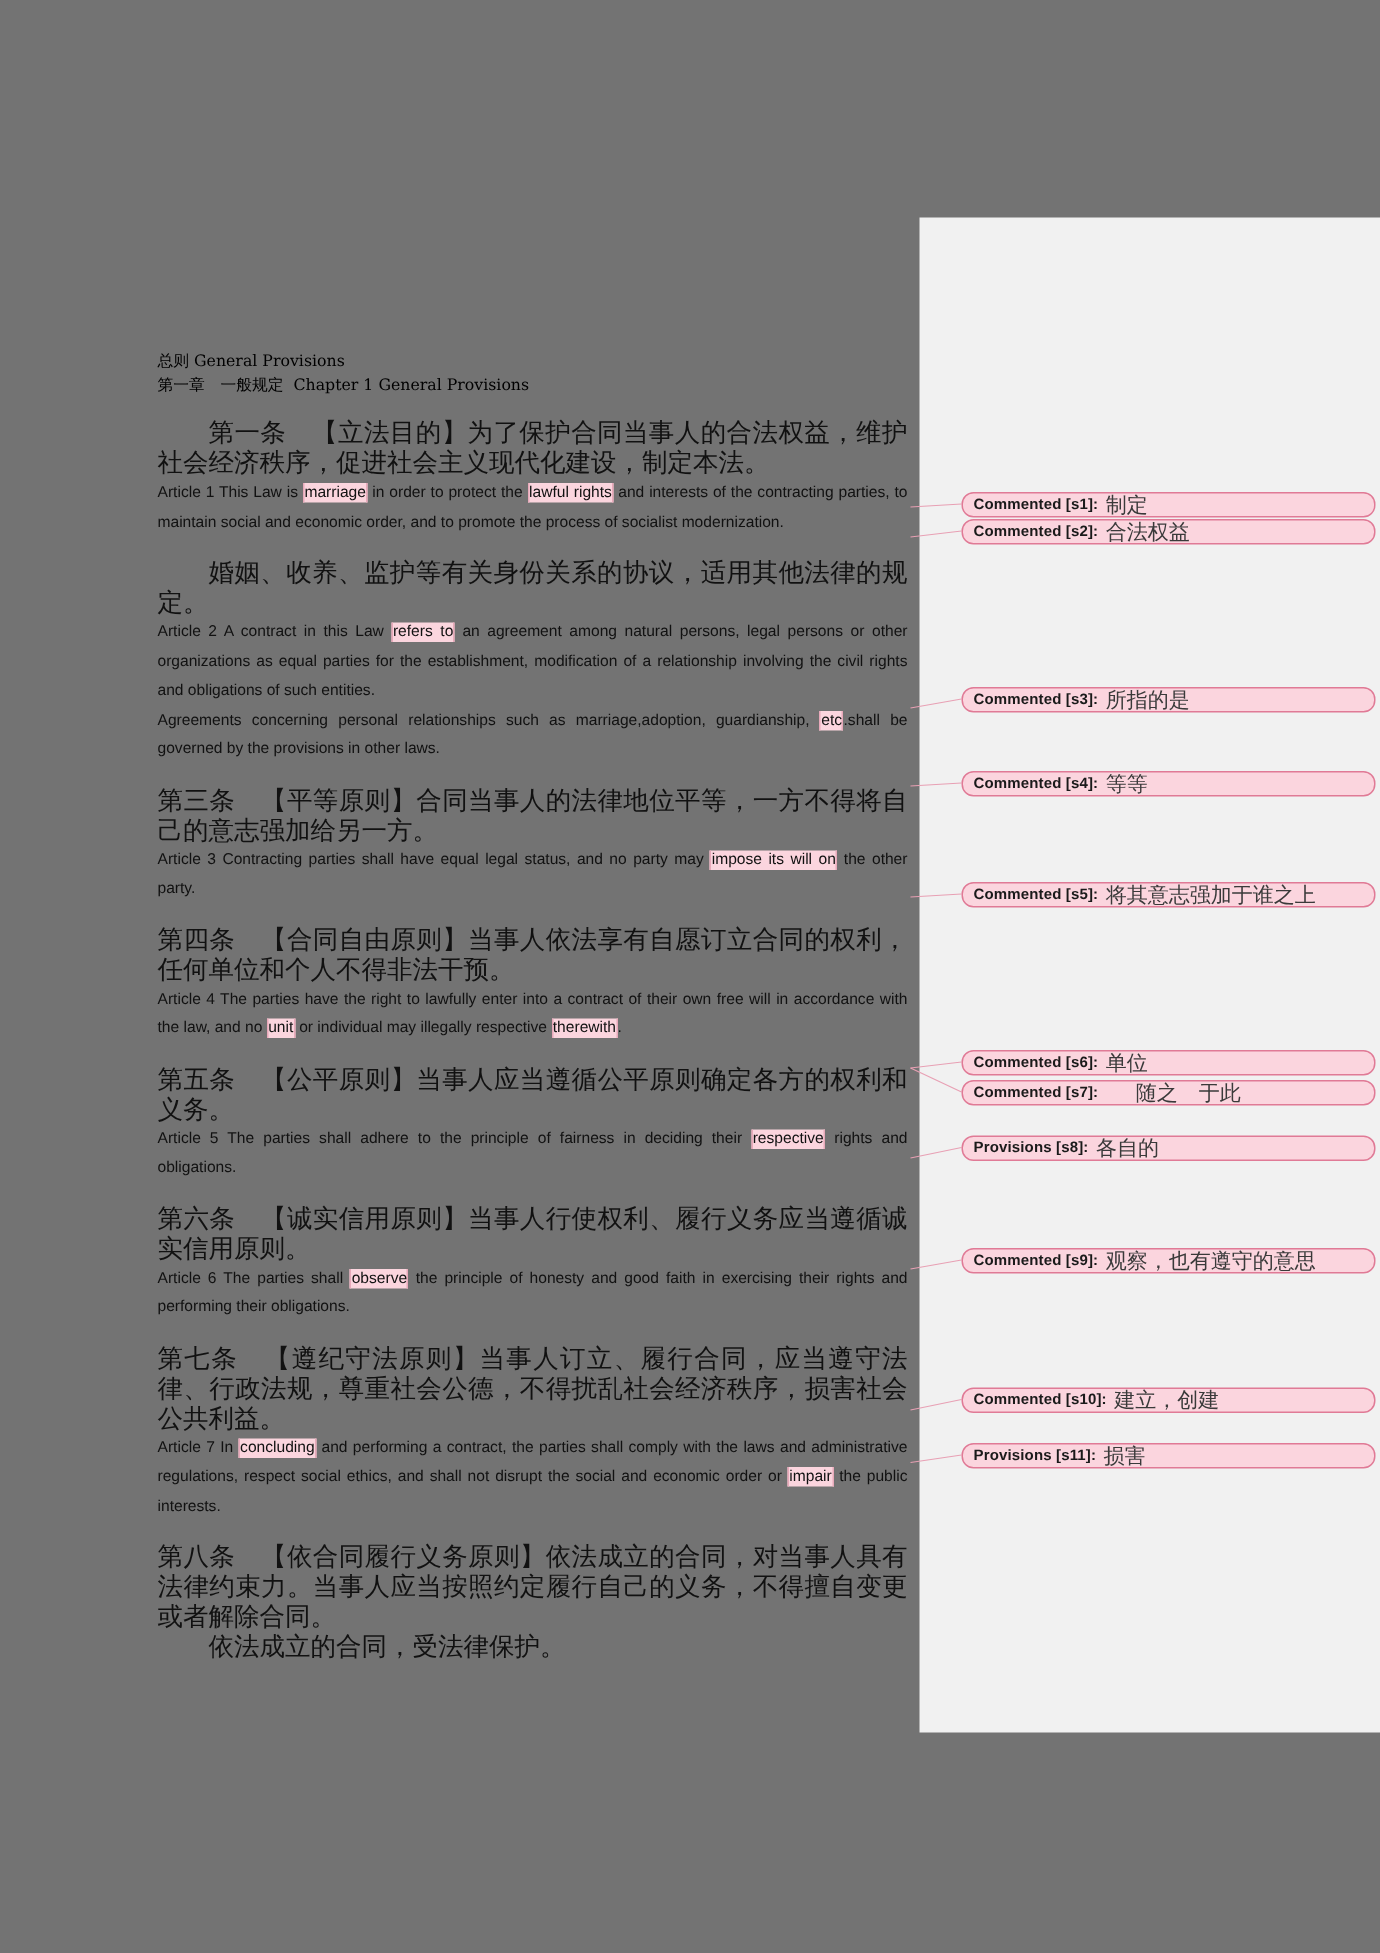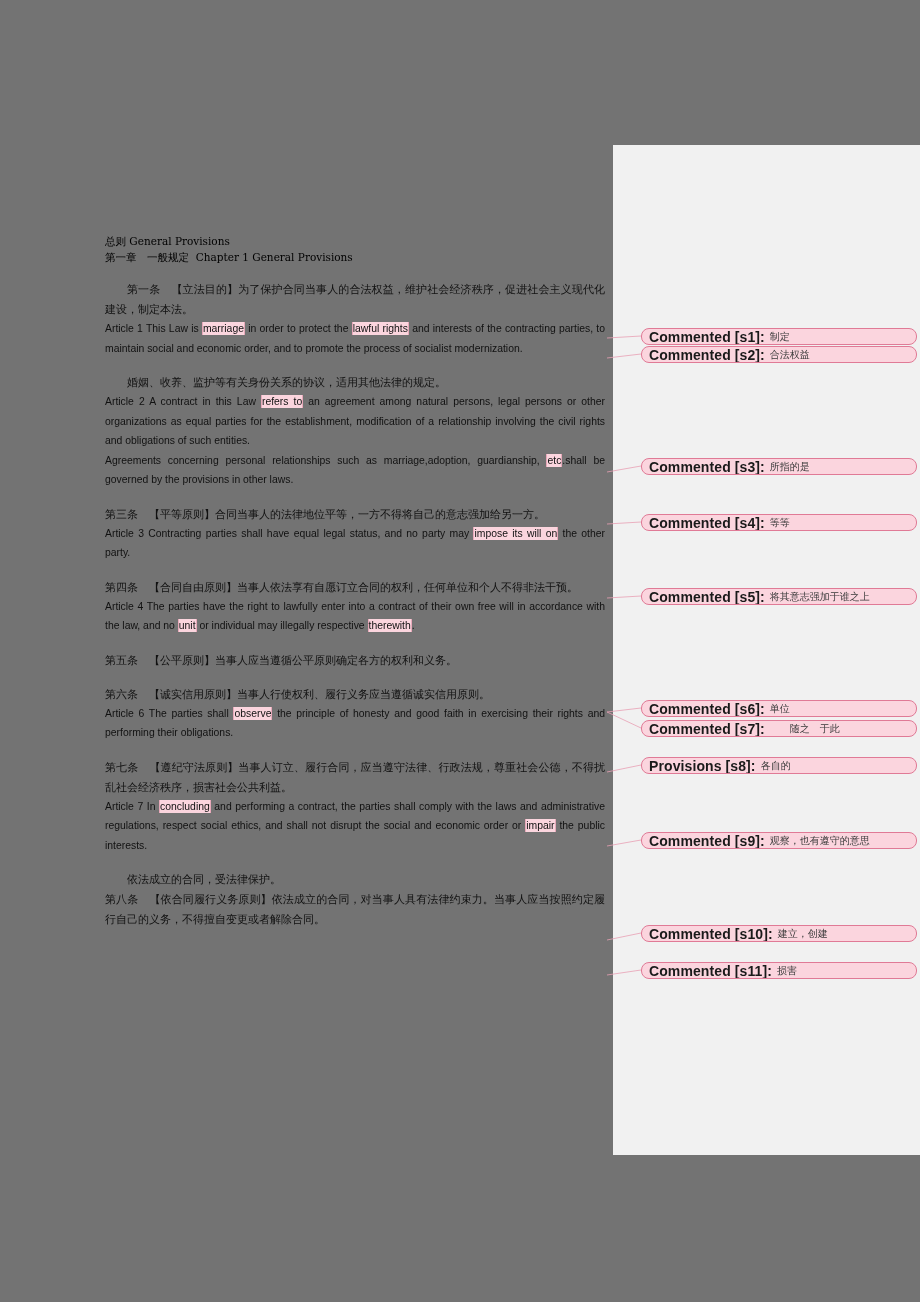--- a/index.html
+++ b/index.html
@@ -48,21 +48,21 @@
   }
   .cn {
     font-family: "DejaVu Serif", "Liberation Serif", serif;
   }
 
   .block { margin-top: 14px; }
 
   p.cnpara {
     margin: 0;
     font-family: Liberation Serif, serif;
-    font-size: 11px;
+    font-size: 17px;
     line-height: 20px;
     color: #111;
     text-align: justify;
     text-justify: inter-ideograph;
   }
   p.cnpara.ind { text-indent: 2em; }
 
   p.enpara {
     margin: 0;
     font-size: 10.4px;
@@ -89,28 +89,28 @@
     background: #fbd5de;
     border: 1px solid #e07a96;
     border-radius: 8px;
     padding: 0 7px;
     display: flex;
     align-items: center;
     white-space: nowrap;
     overflow: hidden;
   }
   .cbox .clabel {
-    font-size: 14px;
+    font-size: 10px;
     font-weight: bold;
     color: #1a1a1a;
     letter-spacing: 0.1px;
   }
   .cbox .ctext {
     font-family: Liberation Mono, monospace;
-    font-size: 10px;
+    font-size: 14px;
     color: #3a3a3a;
     margin-left: 5px;
   }
 
   
   #leaders {
     position: absolute;
     left: 0; top: 0;
     width: 920px; height: 1302px;
     pointer-events: none;
@@ -153,32 +153,33 @@
         <div class="block">
           <p class="cnpara">第三条　【平等原则】合同当事人的法律地位平等，一方不得将自己的意志强加给另一方。</p>
           <p class="enpara"><span>Article 3 Contracting parties shall have equal legal status, and no party may </span><span class="hl">impose its will on</span><span> the other party.</span></p>
         </div>
         <div class="block">
           <p class="cnpara">第四条　【合同自由原则】当事人依法享有自愿订立合同的权利，任何单位和个人不得非法干预。</p>
           <p class="enpara"><span>Article 4 The parties have the right to lawfully enter into a contract of their own free will in accordance with the law, and no </span><span class="hl">unit</span><span> or individual may illegally respective </span><span class="hl">therewith</span><span>.</span></p>
         </div>
         <div class="block">
           <p class="cnpara">第五条　【公平原则】当事人应当遵循公平原则确定各方的权利和义务。</p>
+          <p class="enpara"><span>Article 5 The parties shall adhere to the principle of fairness in deciding their </span><span class="hl">respective</span><span> rights and obligations.</span></p>
         </div>
         <div class="block">
           <p class="cnpara">第六条　【诚实信用原则】当事人行使权利、履行义务应当遵循诚实信用原则。</p>
           <p class="enpara"><span>Article 6 The parties shall </span><span class="hl">observe</span><span> the principle of honesty and good faith in exercising their rights and performing their obligations.</span></p>
         </div>
         <div class="block">
           <p class="cnpara">第七条　【遵纪守法原则】当事人订立、履行合同，应当遵守法律、行政法规，尊重社会公德，不得扰乱社会经济秩序，损害社会公共利益。</p>
           <p class="enpara"><span>Article 7 In </span><span class="hl">concluding</span><span> and performing a contract, the parties shall comply with the laws and administrative regulations, respect social ethics, and shall not disrupt the social and economic order or </span><span class="hl">impair</span><span> the public interests.</span></p>
         </div>
         <div class="block">
+          <p class="cnpara">第八条　【依合同履行义务原则】依法成立的合同，对当事人具有法律约束力。当事人应当按照约定履行自己的义务，不得擅自变更或者解除合同。</p>
           <p class="cnpara ind">依法成立的合同，受法律保护。</p>
-          <p class="cnpara">第八条　【依合同履行义务原则】依法成立的合同，对当事人具有法律约束力。当事人应当按照约定履行自己的义务，不得擅自变更或者解除合同。</p>
         </div>
       </div>
   </div>
 
   <div id="comment-layer">
       <div class="cbox" style="top: 328px;">
         <span class="clabel">Commented [s1]:</span>
         <span class="ctext">制定</span>
       </div>
       <div class="cbox" style="top: 346px;">
@@ -211,18 +212,18 @@
       </div>
       <div class="cbox" style="top: 832px;">
         <span class="clabel">Commented [s9]:</span>
         <span class="ctext">观察，也有遵守的意思</span>
       </div>
       <div class="cbox" style="top: 925px;">
         <span class="clabel">Commented [s10]:</span>
         <span class="ctext">建立，创建</span>
       </div>
       <div class="cbox" style="top: 962px;">
-        <span class="clabel">Commented [s11]:</span>
+        <span class="clabel">Provisions [s11]:</span>
         <span class="ctext">损害</span>
       </div>
     </div>
 
 </div>
 
 </body></html>

